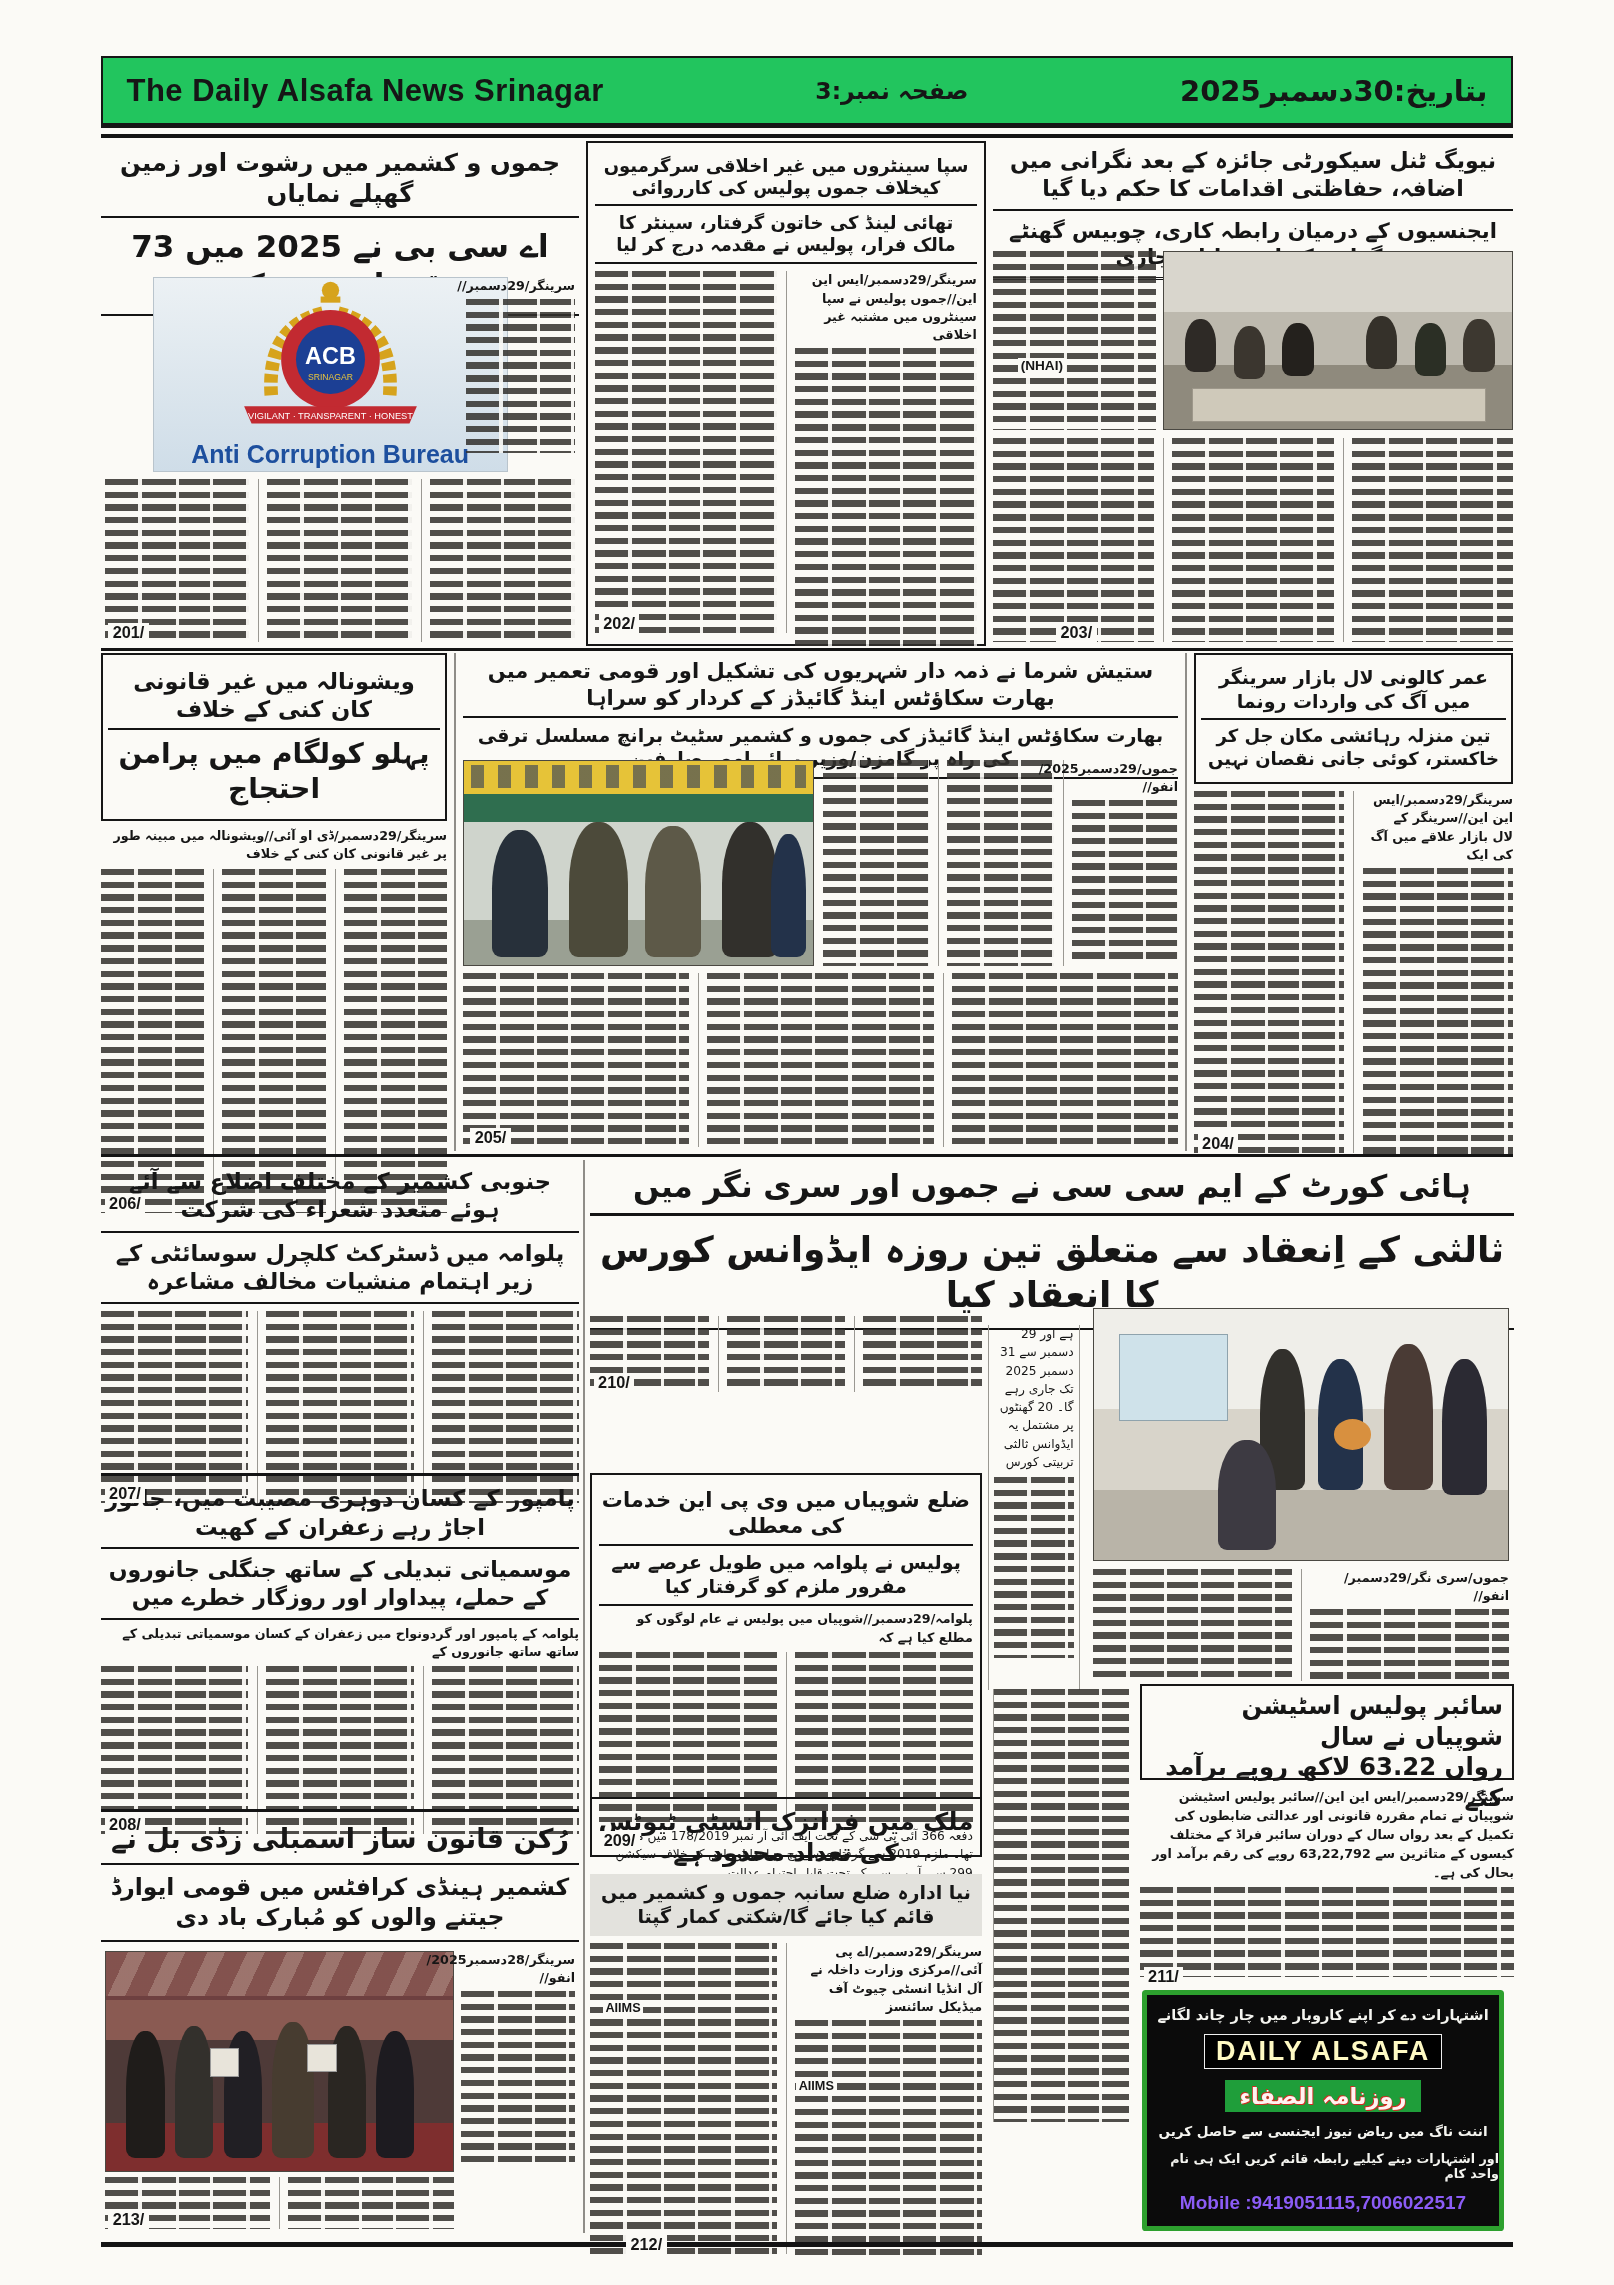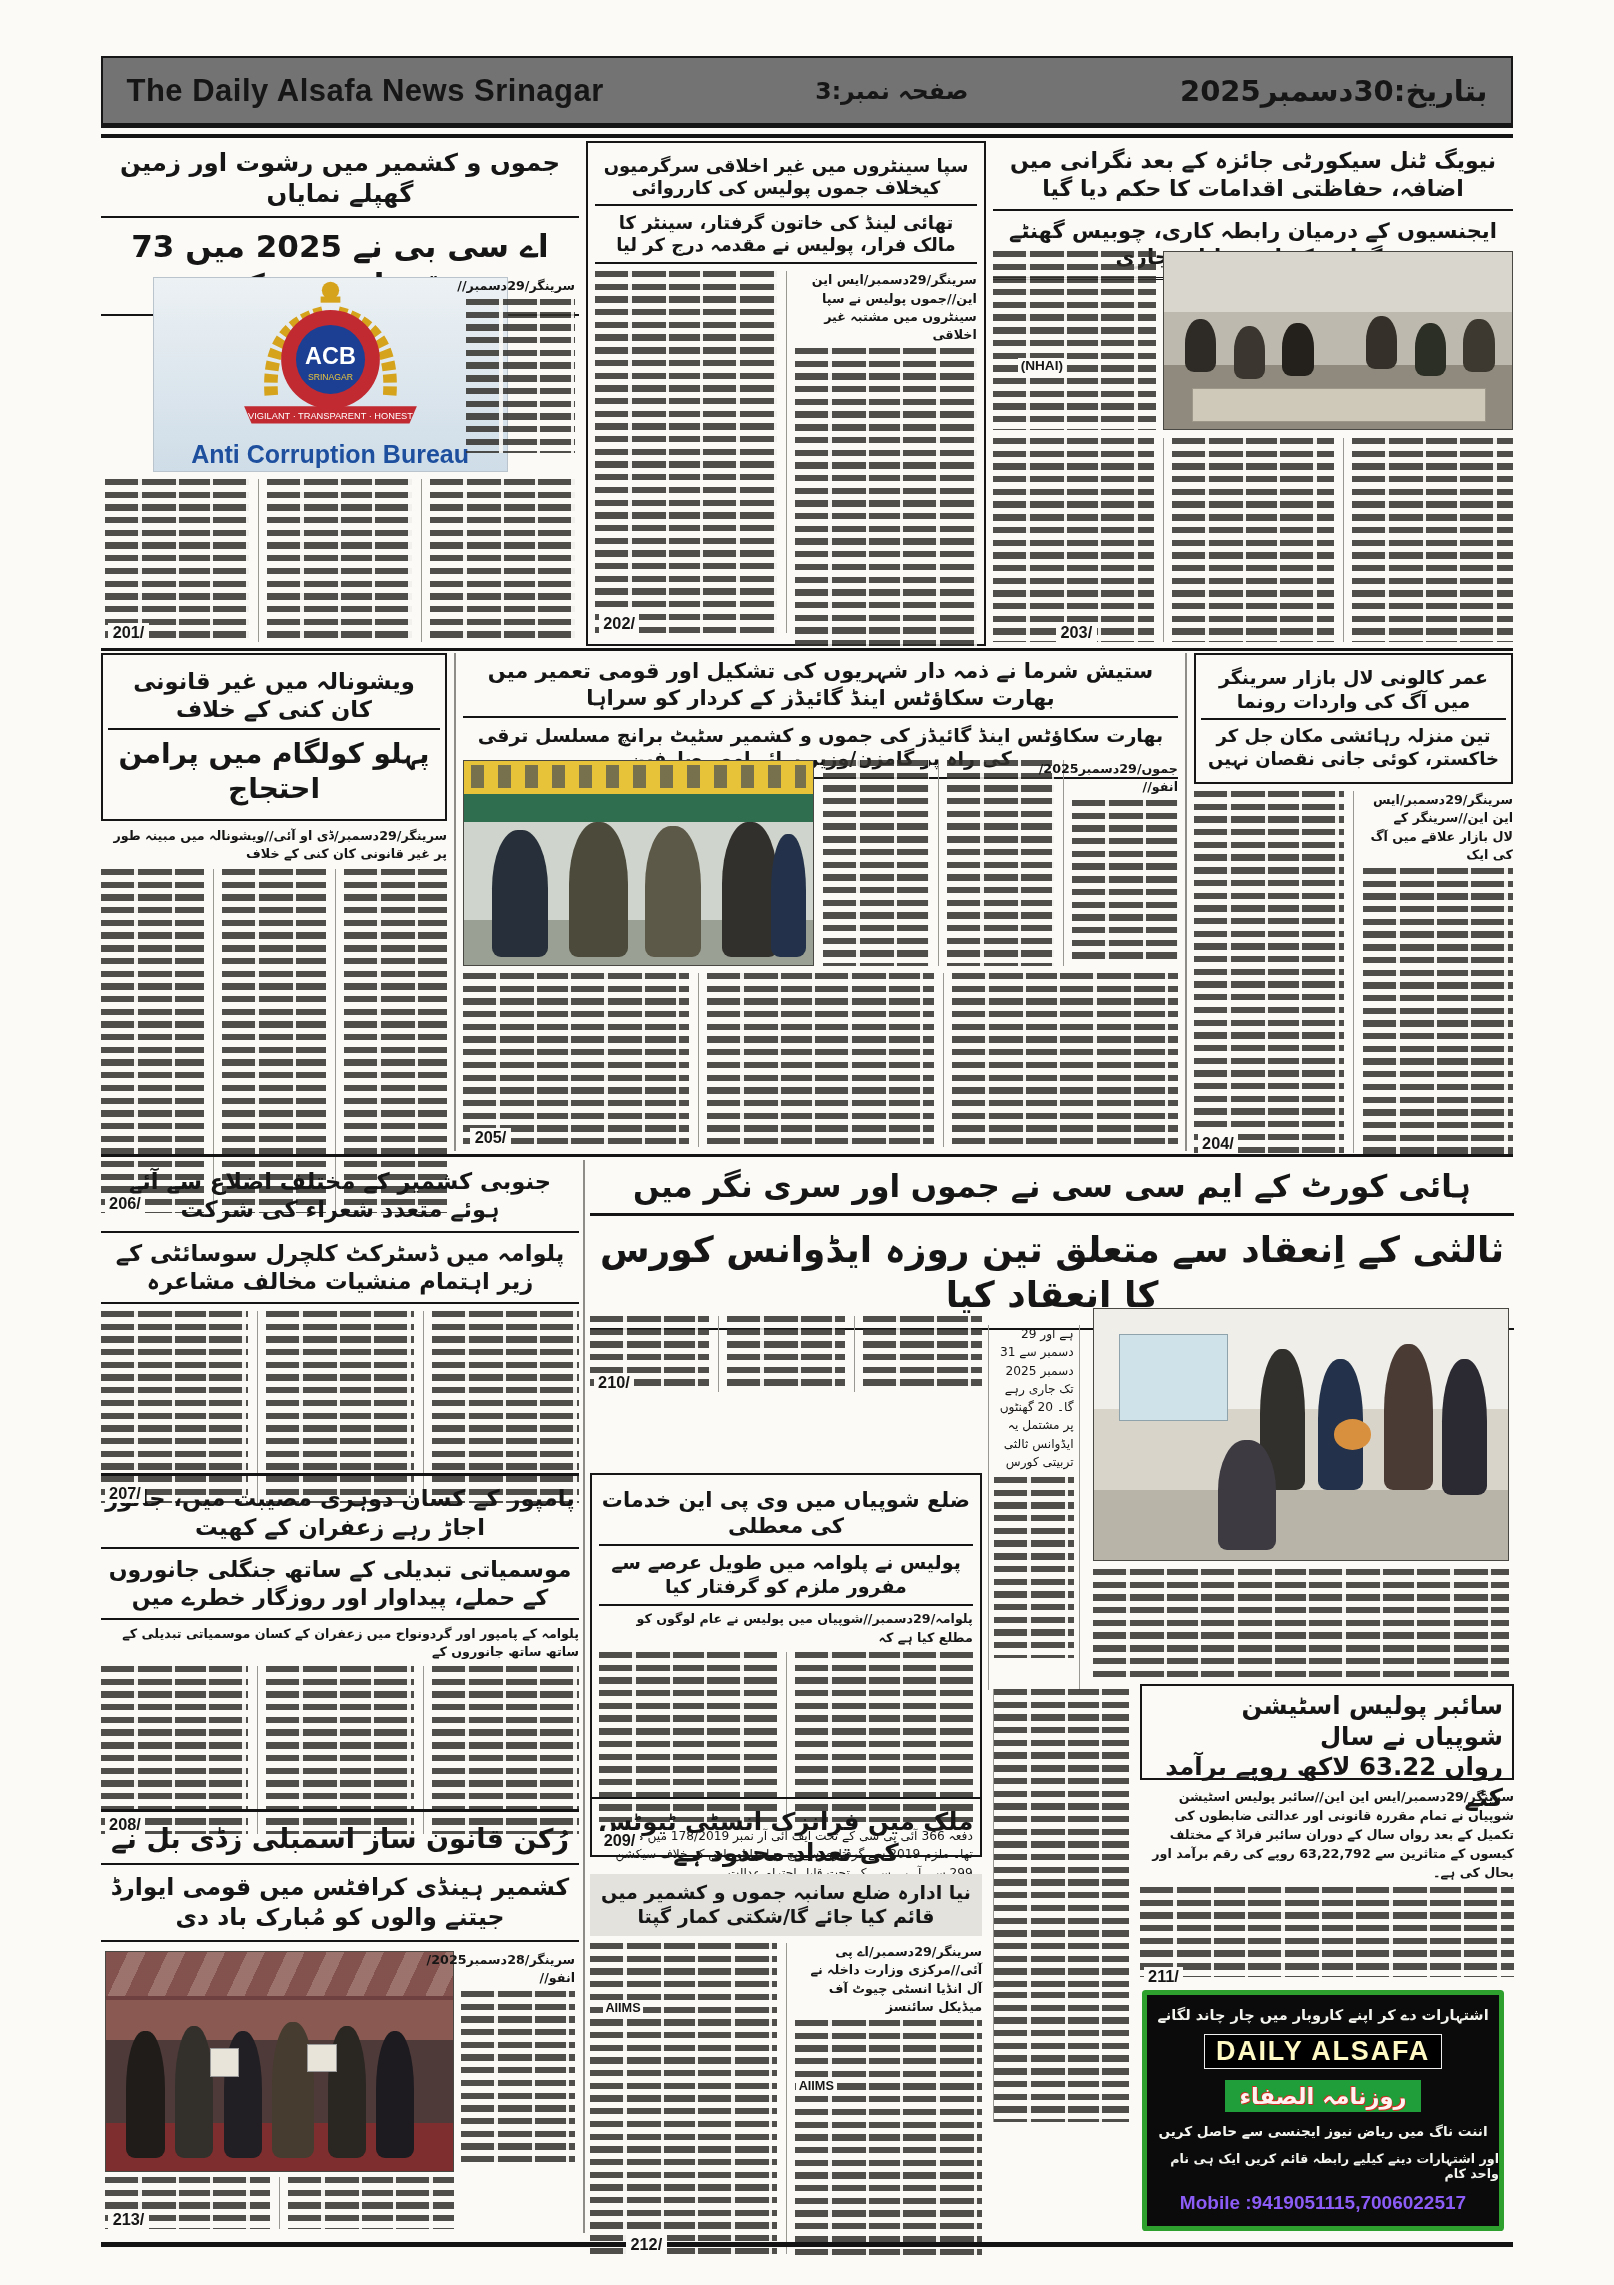--- a/index.html
+++ b/index.html
@@ -16,21 +16,21 @@
   .sim{position:relative;height:100%;opacity:.85;
     background-image:
       repeating-linear-gradient(90deg, rgba(251,250,246,0) 0 33px, rgba(251,250,246,.95) 33px 37px, rgba(251,250,246,0) 37px 71px, rgba(251,250,246,.95) 71px 74px, rgba(251,250,246,0) 74px 105px, rgba(251,250,246,.95) 105px 108px),
       repeating-linear-gradient(180deg,#33312d 0 6.3px, rgba(0,0,0,0) 6.3px 12.7px);}
   .byline{font-weight:bold;font-size:12.7px;line-height:1.45;text-align:right;margin-left:8px;}
   .frag{font-size:12.2px;line-height:1.5;text-align:right;}
   .endmark{position:absolute;font-weight:bold;font-size:16.3px;background:#fbfaf6;padding:0 4.5px;z-index:6;font-family:"Liberation Sans",sans-serif;}
   .photo{position:absolute;border:0.9px solid #4a4842;overflow:hidden;box-sizing:border-box;}
   .fig{position:absolute;border-radius:46% 46% 9px 9px;}
   .inbold{position:absolute;background:#fbfaf6;font-weight:bold;z-index:5;padding:0 2.7px;font-family:"Liberation Sans",sans-serif;}
-  .masthead{display:flex;align-items:center;justify-content:space-between;background:#737373;border:2.7px solid #161616;border-bottom-width:5.4px;padding:0 23.5px;box-sizing:border-box;}
+  .masthead{display:flex;align-items:center;justify-content:space-between;background:#22c55e;border:2.7px solid #161616;border-bottom-width:5.4px;padding:0 23.5px;box-sizing:border-box;}
   .hl-rule{border-bottom:2.7px solid #141414;}
   .shade{background:#e3e2dd;}
   .adbox{display:flex;flex-direction:column;align-items:center;justify-content:space-evenly;border-radius:3.6px;}
 </style>
 </head>
 <body>
 
 <div class="page">
 
   <header class="abs masthead" style="left:101px;top:56px;width:1412px;height:72px;">
@@ -301,20 +301,24 @@
       <span class="fig" style="left:84%;top:20%;width:11%;height:54%;background:#2b2a33;"></span>
       <span class="fig" style="left:30%;top:52%;width:14%;height:44%;background:#3d3a42;"></span>
       <span style="position:absolute;left:58%;top:44%;width:9%;height:12%;background:#d8903f;border-radius:50%;"></span>
     </div>
 
     <div class="abs" style="left:503px;top:409px;width:416px;height:112px;">
       <div class="cols">
         <div class="col">
             <div class="sim"></div>
           </div>
+        <div class="col">
+          <div class="ur byline">جموں/سری نگر/29دسمبر/انفو//</div>
+          <div class="sim" style="height:78px;margin-top:3.6px;"></div>
+        </div>
       </div>
     </div>
   </section>
 
   <section class="abs box" style="left:590px;top:1473px;width:392px;height:384px;padding:7.2px;">
     <div class="ur hl hl-rule" style="font-size:21px;padding:4.5px 1.8px;">ضلع شوپیاں میں وی پی این خدمات کی معطلی</div>
     <div class="ur hl hl-rule" style="font-size:19px;padding:5.4px 1.8px;">پولیس نے پلوامہ میں طویل عرصے سے مفرور ملزم کو گرفتار کیا</div>
     <div class="ur byline" style="margin-top:4.5px;">پلوامہ/29دسمبر//شوپیاں میں پولیس نے عام لوگوں کو مطلع کیا ہے کہ</div>
     <div style="position:relative;height:170px;margin-top:4.5px;">
       <div class="cols">

